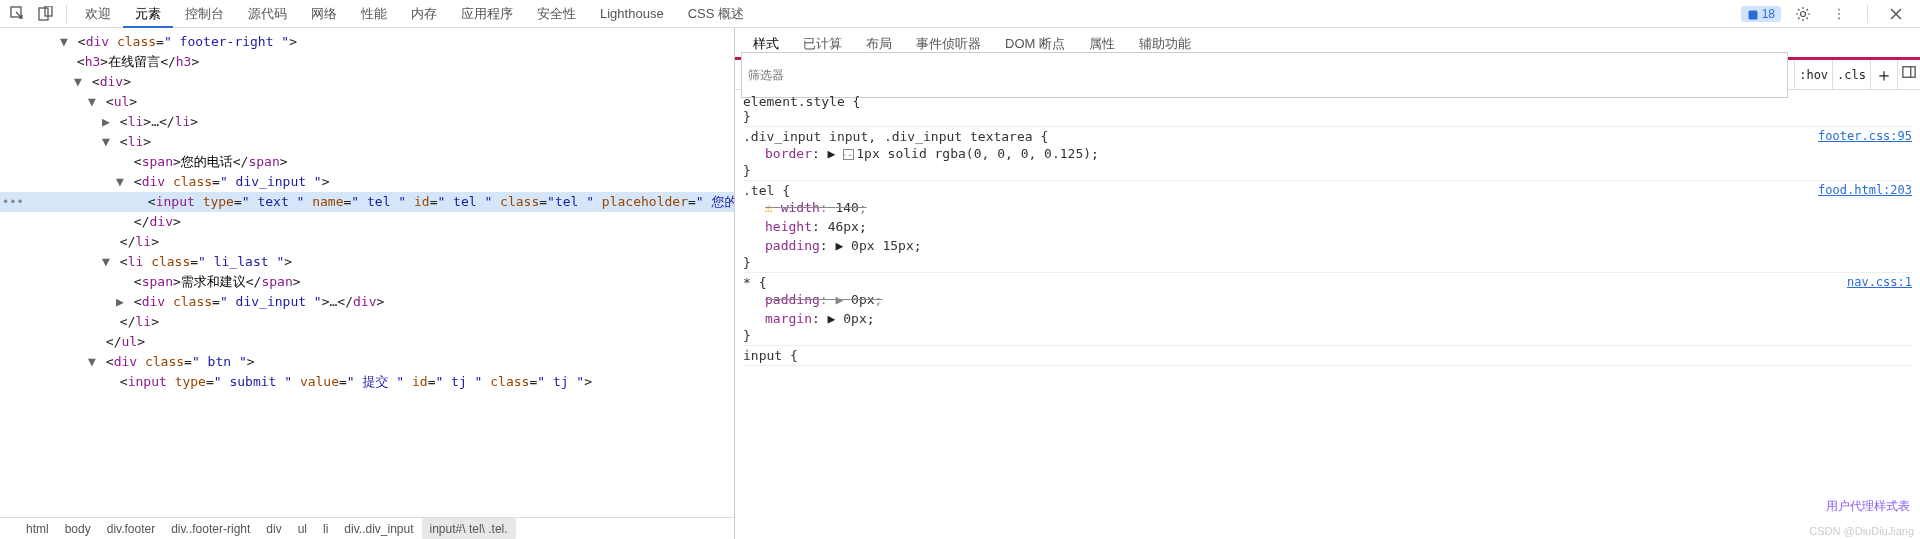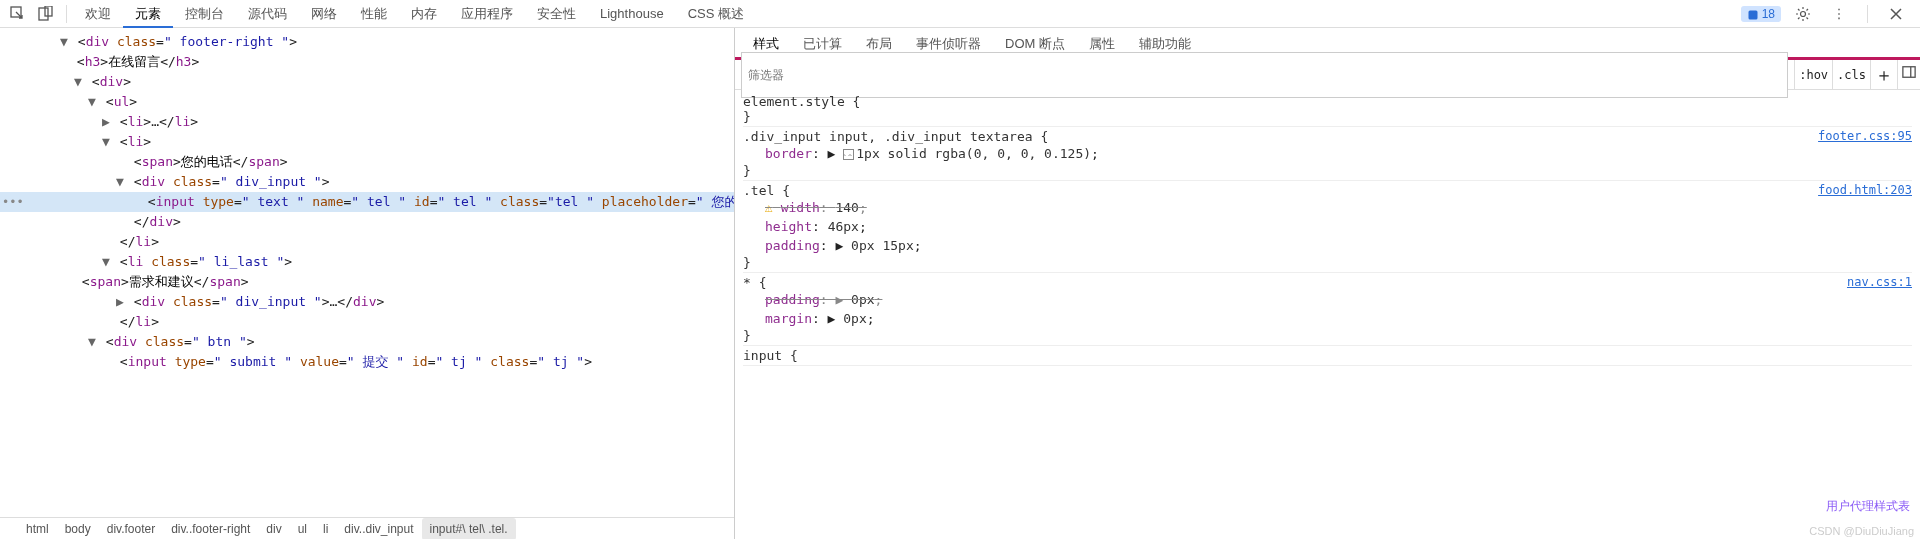--- a/index.html
+++ b/index.html
@@ -123,23 +123,24 @@
         <div class="dom-line" style="padding-left: 74px;"><span class="triangle">▼</span> &lt;<span class="tag">div</span>&gt;</div>
         <div class="dom-line" style="padding-left: 88px;"><span class="triangle">▼</span> &lt;<span class="tag">ul</span>&gt;</div>
         <div class="dom-line" style="padding-left: 102px;"><span class="triangle">▶</span> &lt;<span class="tag">li</span>&gt;…&lt;/<span class="tag">li</span>&gt;</div>
         <div class="dom-line" style="padding-left: 102px;"><span class="triangle">▼</span> &lt;<span class="tag">li</span>&gt;</div>
         <div class="dom-line" style="padding-left: 116px;"><span class="triangle">&nbsp;</span> &lt;<span class="tag">span</span>&gt;<span class="text-content">您的电话</span>&lt;/<span class="tag">span</span>&gt;</div>
         <div class="dom-line" style="padding-left: 116px;"><span class="triangle">▼</span> &lt;<span class="tag">div</span> <span class="attr-name">class</span>=<span class="attr-value">" div_input "</span>&gt;</div>
         <div class="dom-line selected" style="padding-left: 130px;"><span class="gutter-dots">•••</span><span class="triangle">&nbsp;</span> &lt;<span class="tag">input</span> <span class="attr-name">type</span>=<span class="attr-value">" text "</span> <span class="attr-name">name</span>=<span class="attr-value">" tel "</span> <span class="attr-name">id</span>=<span class="attr-value">" tel "</span> <span class="attr-name">class</span>=<span class="attr-value">"tel "</span> <span class="attr-name">placeholder</span>=<span class="attr-value">" 您的电话 "</span>&gt; == $0</div>
         <div class="dom-line" style="padding-left: 116px;"><span class="triangle">&nbsp;</span> &lt;/<span class="tag">div</span>&gt;</div>
         <div class="dom-line" style="padding-left: 102px;"><span class="triangle">&nbsp;</span> &lt;/<span class="tag">li</span>&gt;</div>
         <div class="dom-line" style="padding-left: 102px;"><span class="triangle">▼</span> &lt;<span class="tag">li</span> <span class="attr-name">class</span>=<span class="attr-value">" li_last "</span>&gt;</div>
-        <div class="dom-line" style="padding-left: 64px;"><span class="triangle">&nbsp;</span> &lt;<span class="tag">span</span>&gt;<span class="text-content">需求和建议</span>&lt;/<span class="tag">span</span>&gt;</div>
+        <div class="dom-line" style="padding-left: 116px;"><span class="triangle">&nbsp;</span> &lt;<span class="tag">span</span>&gt;<span class="text-content">需求和建议</span>&lt;/<span class="tag">span</span>&gt;</div>
         <div class="dom-line" style="padding-left: 116px;"><span class="triangle">▶</span> &lt;<span class="tag">div</span> <span class="attr-name">class</span>=<span class="attr-value">" div_input "</span>&gt;…&lt;/<span class="tag">div</span>&gt;</div>
         <div class="dom-line" style="padding-left: 102px;"><span class="triangle">&nbsp;</span> &lt;/<span class="tag">li</span>&gt;</div>
+        <div class="dom-line" style="padding-left: 88px;"><span class="triangle">&nbsp;</span> &lt;/<span class="tag">ul</span>&gt;</div>
         <div class="dom-line" style="padding-left: 88px;"><span class="triangle">▼</span> &lt;<span class="tag">div</span> <span class="attr-name">class</span>=<span class="attr-value">" btn "</span>&gt;</div>
         <div class="dom-line" style="padding-left: 102px;"><span class="triangle">&nbsp;</span> &lt;<span class="tag">input</span> <span class="attr-name">type</span>=<span class="attr-value">" submit "</span> <span class="attr-name">value</span>=<span class="attr-value">" 提交 "</span> <span class="attr-name">id</span>=<span class="attr-value">" tj "</span> <span class="attr-name">class</span>=<span class="attr-value">" tj "</span>&gt;</div>
       </div>
     <div class="breadcrumb" id="breadcrumb">
         <div class="crumb">html</div>
         <div class="crumb">body</div>
         <div class="crumb">div.footer</div>
         <div class="crumb">div..footer-right</div>
         <div class="crumb">div</div>
         <div class="crumb">ul</div>

